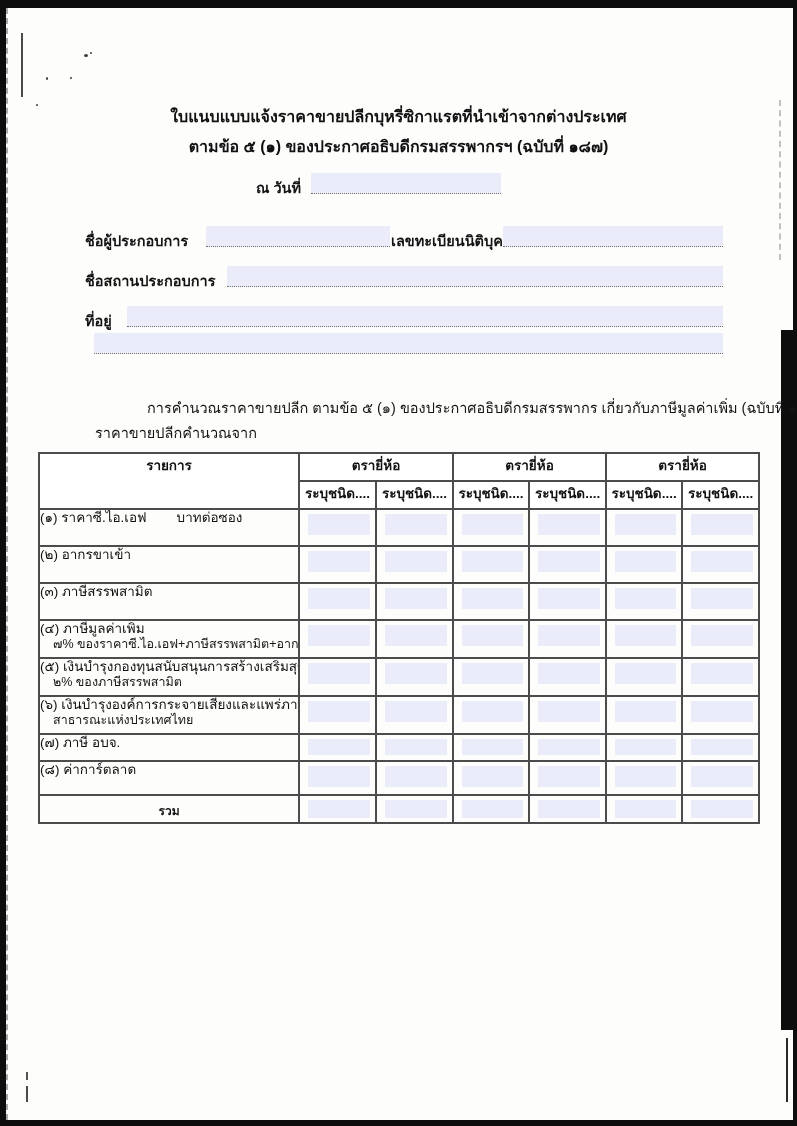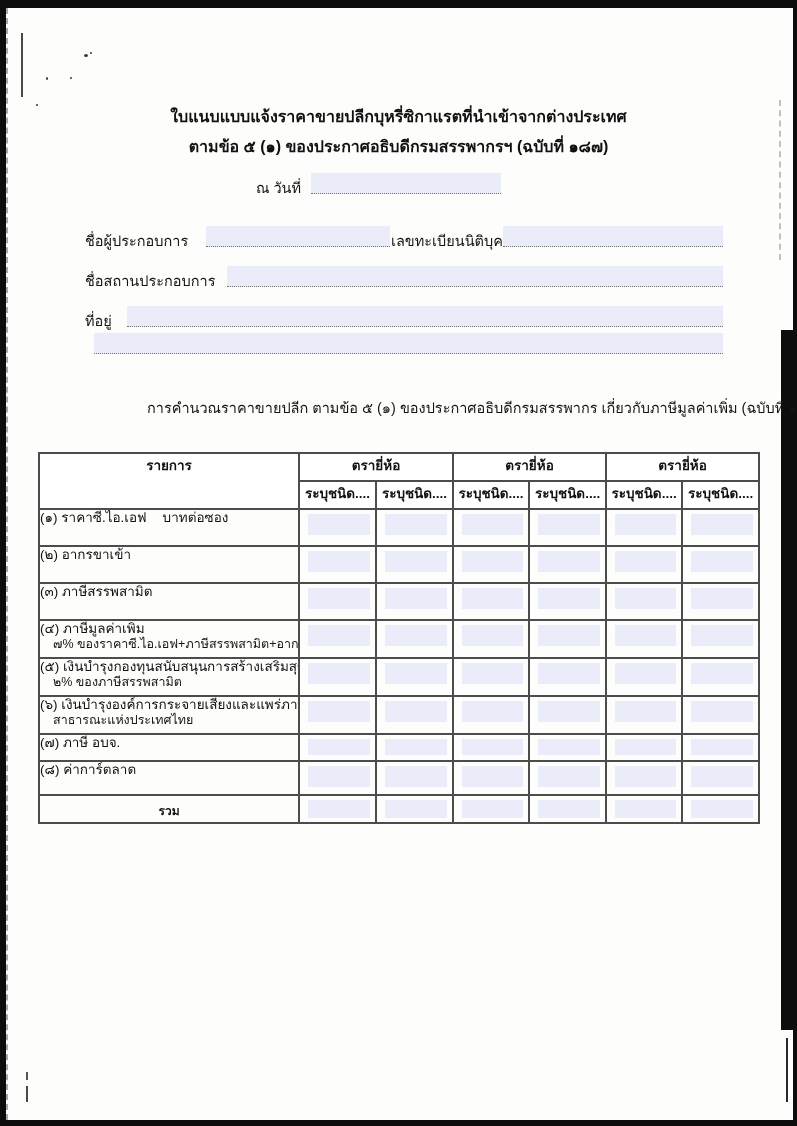--- a/index.html
+++ b/index.html
@@ -2,33 +2,33 @@
 <html><head>
 <meta charset="utf-8">
 <style>
   html,body{margin:0;padding:0;background:#1c1c1c;}
   body{font-family:"Liberation Sans", sans-serif;}
   #canvas{position:relative;width:797px;height:1126px;background:#a16207;overflow:hidden;margin:0 auto;}
   #paper{position:absolute;left:6px;top:8px;right:4px;bottom:6px;background:#fdfdfc;}
   .abs{position:absolute;}
   .txt{color:#151515;white-space:nowrap;}
   .title{width:100%;text-align:center;font-size:16px;font-weight:700;color:#111;}
-  .lbl{font-size:14.5px;font-weight:400;color:#131313;}
+  .lbl{font-size:14.5px;font-weight:700;color:#131313;}
   .blank-field{background:#eaedf9;border-bottom:1.5px dotted #6f6f6f;height:20px;}
   
   .scanbar{position:absolute;background:#0d0d0d;}
   .speck{position:absolute;background:#3a3a3a;border-radius:50%;}
   
   table.price{border-collapse:collapse;table-layout:fixed;width:720px;border-radius:18px;}
   table.price td, table.price th{border:2px solid #4c4c4c;padding:0;vertical-align:top;overflow:hidden;}
   table.price{border:2.5px solid #383838;}
   th.hdr{font-size:13.5px;font-weight:700;color:#111;text-align:center;vertical-align:middle;background:#fff;}
   td.label-cell{padding:3px 4px 0 7px;}
   .row-label{font-size:13.5px;font-weight:500;color:#111;line-height:16px;white-space:nowrap;display:flex;align-items:baseline;}
-  .row-unit{margin-left:16px;}
+  .row-unit{margin-left:30px;}
   .row-sub{font-size:12.5px;font-weight:500;color:#151515;line-height:15px;padding-left:13px;white-space:nowrap;}
   td.input-cell{padding:0;}
   .field-box{margin:4px 5px 0 8px;height:21px;background:#eaedf9;}
   tr.h27 .field-box{height:16px;margin-top:4px;}
   tr.h28 .field-box{height:18px;margin-top:4px;}
   .total-label{font-size:12px;font-weight:700;color:#111;text-align:center;padding-top:5px;}
   .grp{border-left:2.5px solid #3f3f3f !important;}
   tr.h37{height:37px;} tr.h38{height:38px;} tr.h27{height:27px;} tr.h34{height:34px;} tr.h28{height:28px;}
 </style>
 </head>
@@ -66,20 +66,21 @@
   <div class="abs blank-field" style="left:503px;top:226px;width:220px;"></div>
 
   <div class="abs txt lbl" style="left:85px;top:269px;">ชื่อสถานประกอบการ</div>
   <div class="abs blank-field" style="left:227px;top:266px;width:496px;"></div>
 
   <div class="abs txt lbl" style="left:85px;top:309px;">ที่อยู่</div>
   <div class="abs blank-field" style="left:127px;top:306px;width:596px;"></div>
   <div class="abs blank-field" style="left:94px;top:333px;width:629px;"></div>
 
   <div class="abs txt" style="left:147px;top:396px;font-size:14.5px;font-weight:500;">การคำนวณราคาขายปลีก ตามข้อ ๕ (๑) ของประกาศอธิบดีกรมสรรพากร เกี่ยวกับภาษีมูลค่าเพิ่ม (ฉบับที่ ๑๘๗)</div>
+  <div class="abs txt" style="left:95px;top:421px;font-size:14.5px;font-weight:500;">ราคาขายปลีกคำนวณจาก</div>
 
   <div class="abs" style="left:38px;top:452px;">
     <table class="price">
       <colgroup>
         <col style="width:260px">
           <col style="width:77px">
           <col style="width:77px">
         <col style="width:76px">
           <col style="width:77px">
           <col style="width:76px">

